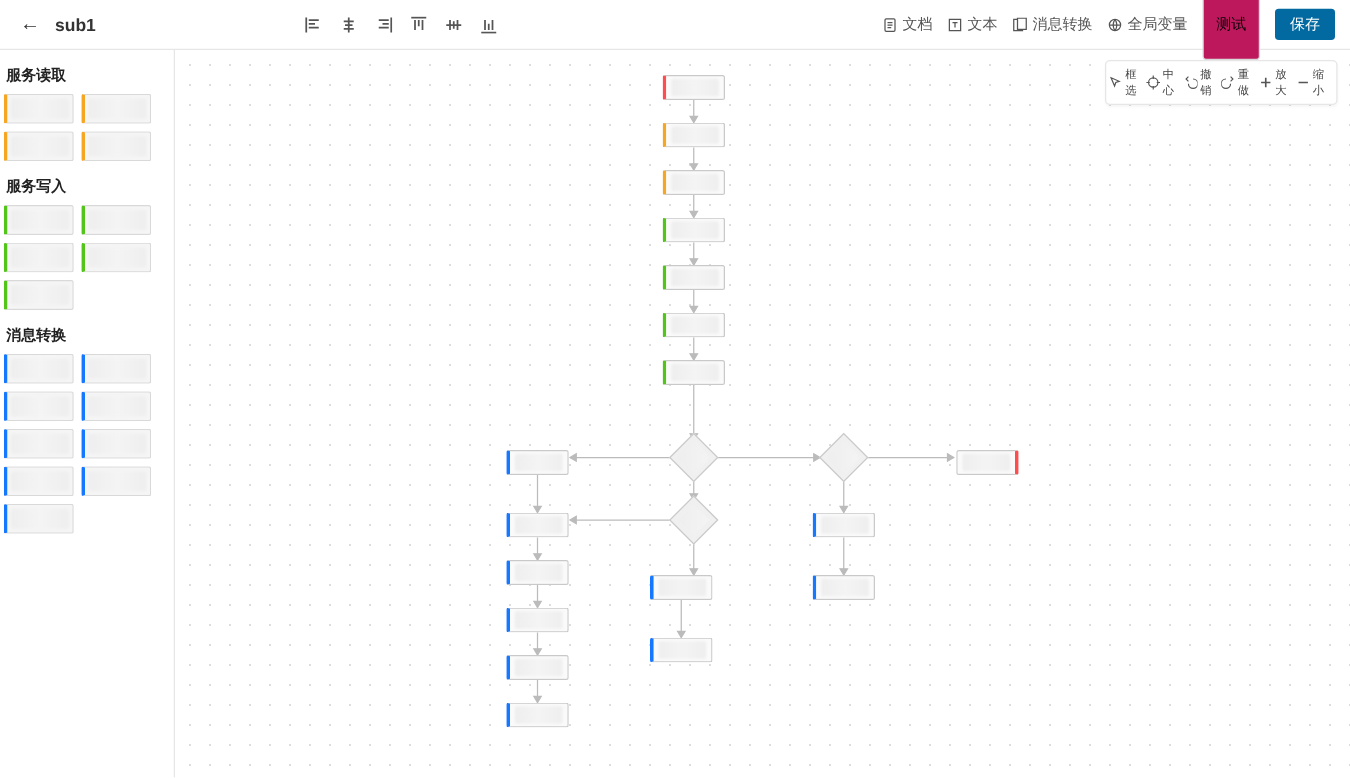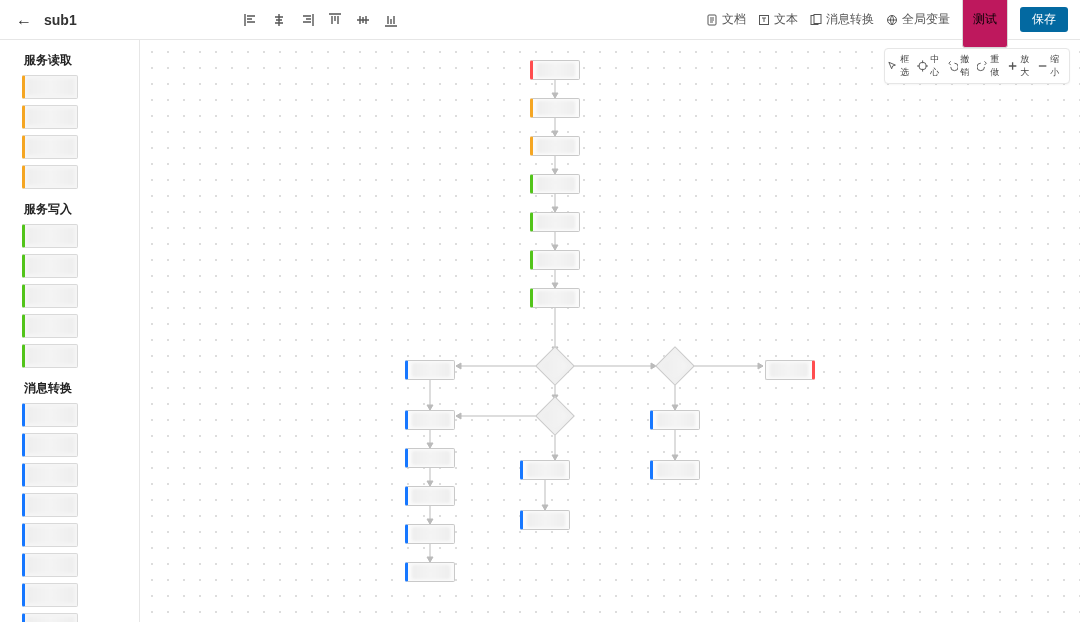--- a/index.html
+++ b/index.html
@@ -14,21 +14,21 @@
   .align-icons .ai { cursor:pointer; display:inline-flex; }
   .top-spacer-right { flex:2; }
   .right-actions { display:flex; align-items:center; gap:12px; }
   .link-btn { display:inline-flex; align-items:center; gap:4px; cursor:pointer; color:#555; font-size:12px; }
   .pill-btn { border:1px solid #d9d9d9; background:#be185d; border-radius:3px; padding:19px 10px; font-size:12px; cursor:pointer; }
   .primary-btn { background:#0369a1; color:#fff; border:none; border-radius:3px; padding:4px 12px; font-size:12px; cursor:pointer; }
 
   
   .main { display:flex; height:calc(100% - 40px); }
   
-  .sidebar { width:140px; border-right:1px solid #e6e6e6; padding:8px 22px; overflow:auto; background:#fff; }
+  .sidebar { width:140px; border-right:1px solid #e6e6e6; padding:8px 3px; overflow:auto; background:#fff; }
   .sb-group-title { font-size:12px; font-weight:600; color:#222; margin:4px 0 6px 2px; }
   .sb-grid { display:flex; flex-wrap:wrap; gap:6px; margin-bottom:12px; }
   .sb-item { width:56px; height:24px; border:1px solid #d9d9d9; border-radius:2px; background:#f5f5f5; border-left-width:3px; cursor:grab; position:relative; }
   .sb-item .blur { position:absolute; inset:3px; background:linear-gradient(90deg,#eee 0%,#f4f4f4 50%,#eee 100%); border-radius:2px; filter:blur(1px); }
 
   
   .canvas-wrap { flex:1; position:relative; background-image:radial-gradient(#ddd 1px, transparent 1px); background-size:16px 16px; background-position:4px 4px; overflow:hidden; }
 
   
   .node { position:absolute; width:50px; height:20px; border:1px solid #c9c9c9; border-left-width:3px; border-radius:2px; background:#fafafa; }

